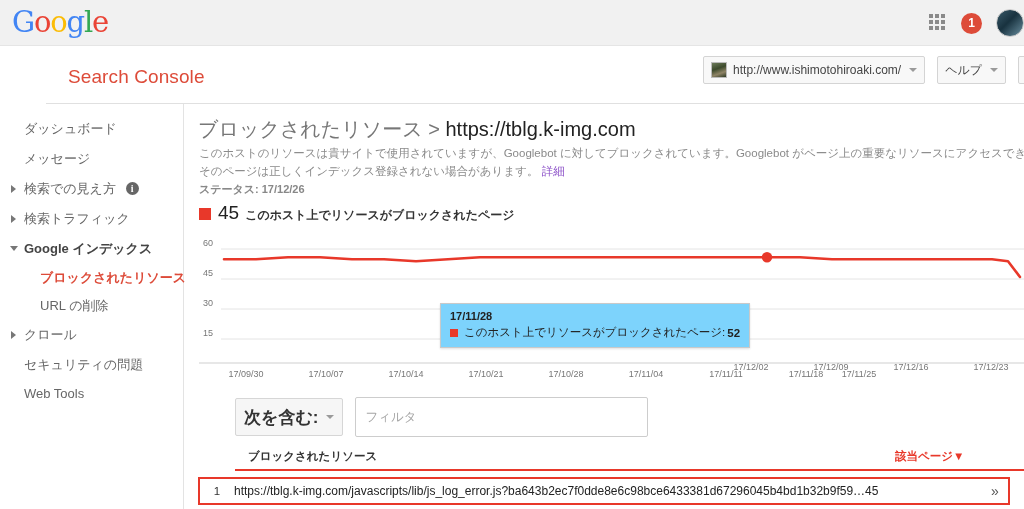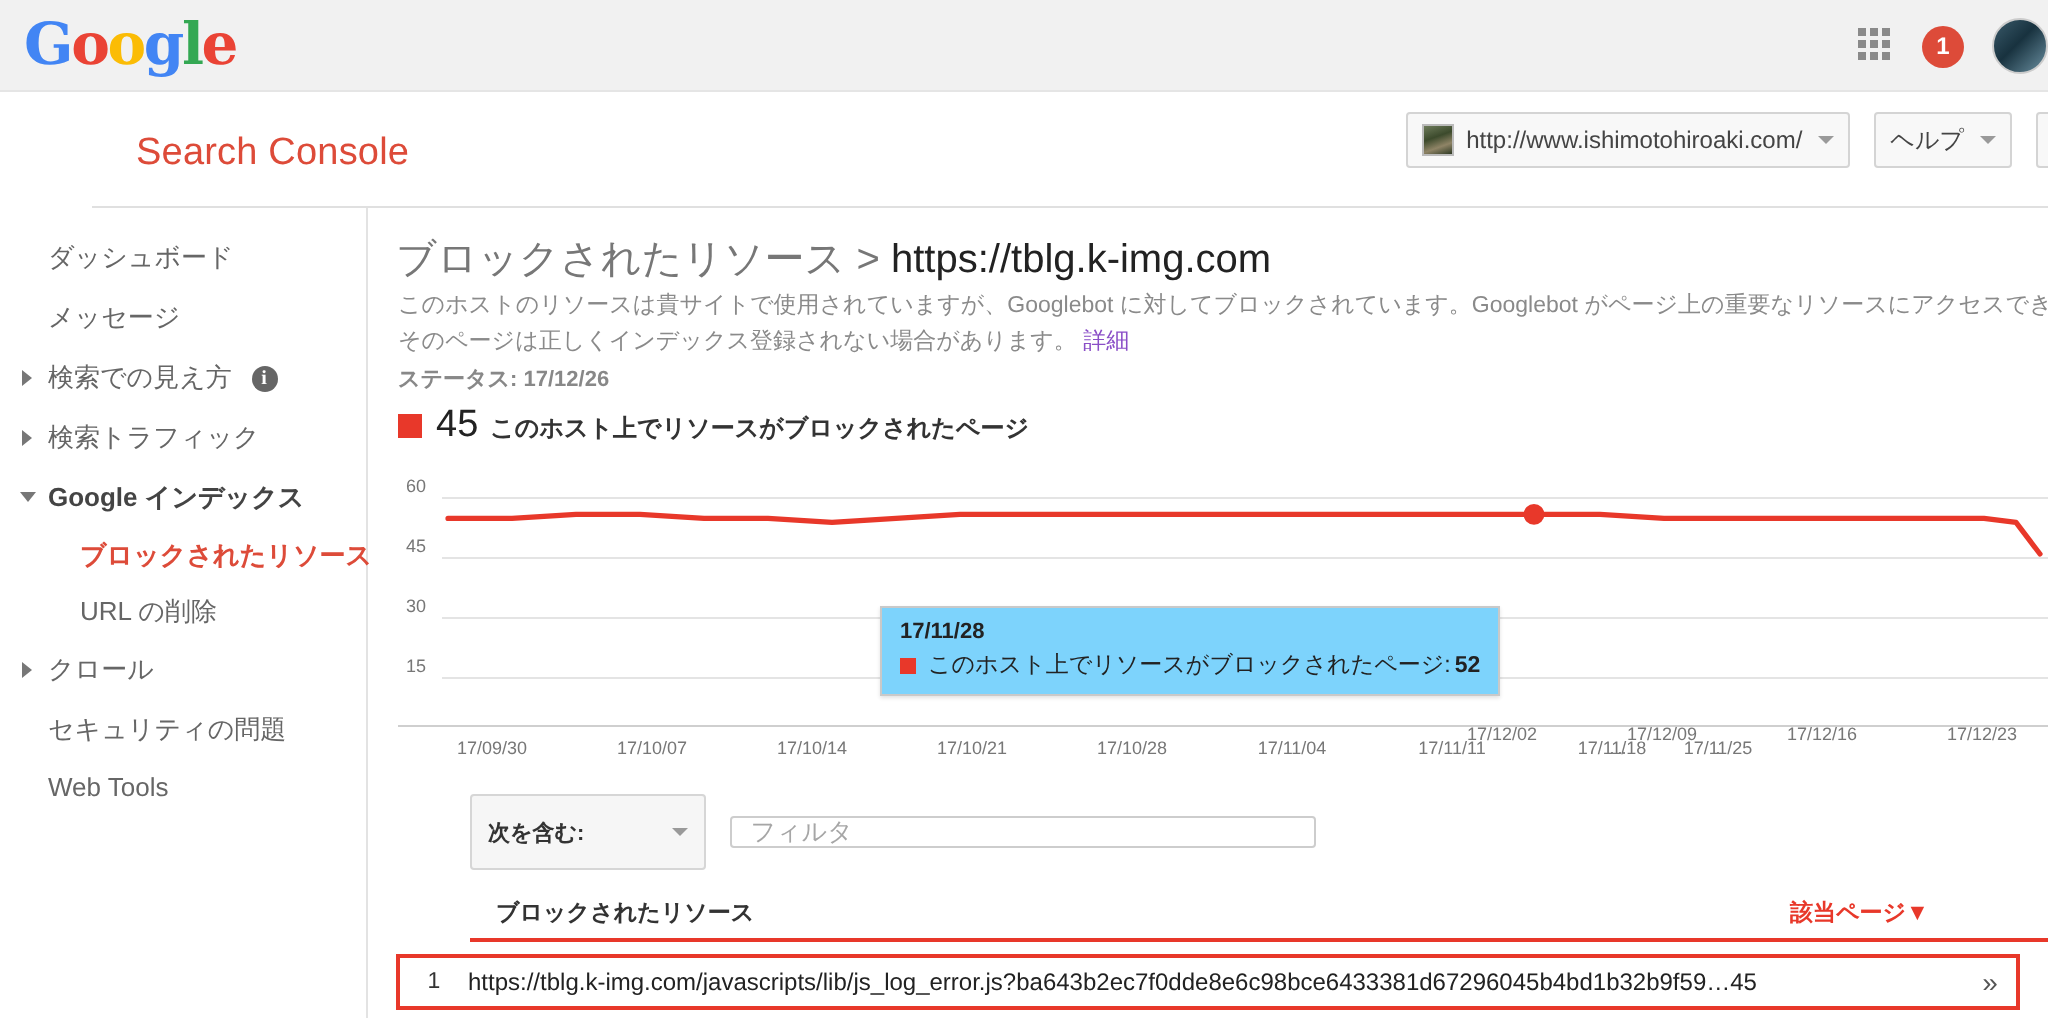--- a/index.html
+++ b/index.html
@@ -17,21 +17,21 @@
     position: absolute; top: 0; left: 0;
     width: 1024px; height: 46px;
     background: #f1f1f1;
     border-bottom: 1px solid #e5e5e5;
   }
   .glogo {
     position: absolute; left: 12px; top: 8px;
     font-size: 29px; line-height: 29px;
     font-family: "DejaVu Serif", "Liberation Serif", serif;
     letter-spacing: -1.2px;
-    font-weight: 700;
+    font-weight: 400;
   }
   .glogo span { display: inline-block; }
   .g1 { color: #4285f4; }
   .g2 { color: #ea4335; }
   .g3 { color: #fbbc05; }
   .g4 { color: #4285f4; }
   .g5 { color: #34a853; }
   .g6 { color: #ea4335; }
 
   .gbar-right {
@@ -197,25 +197,25 @@
   .tooltip .tt-val { font-weight: bold; margin-left: 2px; }
 
   
   .filter-row {
     position: absolute; left: 50px; top: 293px;
     display: flex; align-items: center;
   }
   .filter-select {
     height: 28px; border: 1px solid #d6d6d6; border-radius: 2px;
     background: #f6f6f6; display: flex; align-items: center;
-    padding: 18px 8px; font-size: 11px; color: #333; font-weight: bold;
-    cursor: pointer; margin-right: 12px; gap: 36px;
+    padding: 18px 8px; font-size: 17px; color: #333; font-weight: bold;
+    cursor: pointer; margin-right: 12px;
   }
   .filter-input {
-    width: 293px; height: 16px; border: 1px solid #cdcdcd; border-radius: 2px;
+    width: 293px; height: 40px; border: 1px solid #cdcdcd; border-radius: 2px;
     padding: 0 9px; font-size: 12.5px; color: #333; outline: none;
     font-family: "Liberation Sans", sans-serif; background: #fff;
   }
   .filter-input::placeholder { color: #a6a6a6; }
 
   
   .tbl-head {
     position: absolute; left: 50px; top: 345px; width: 789px;
     border-bottom: 2px solid #e8382a; height: 22px;
   }

